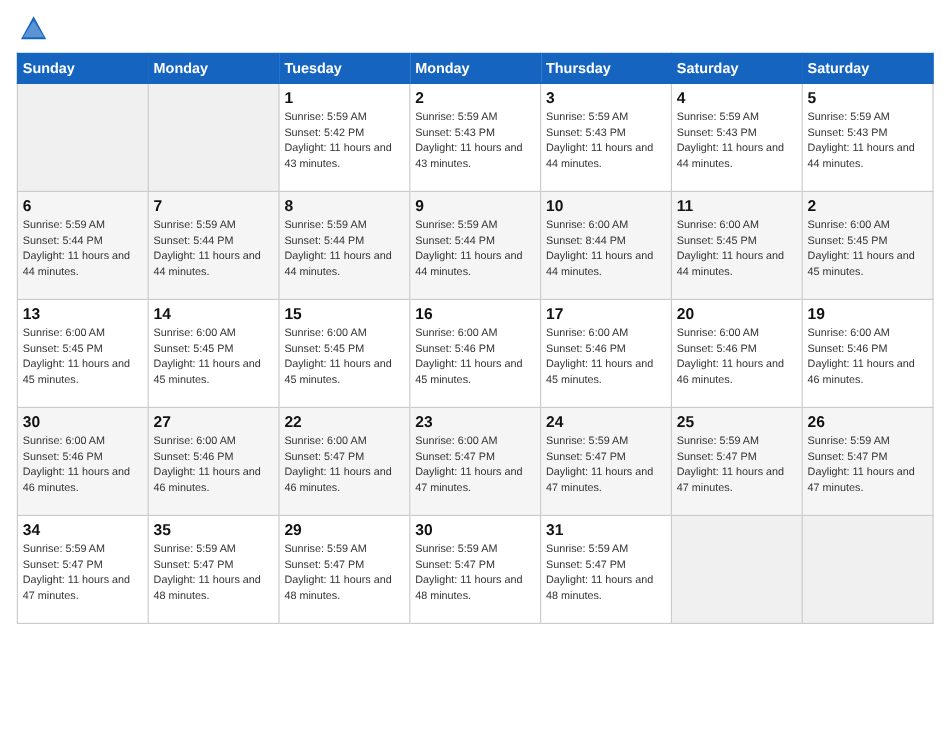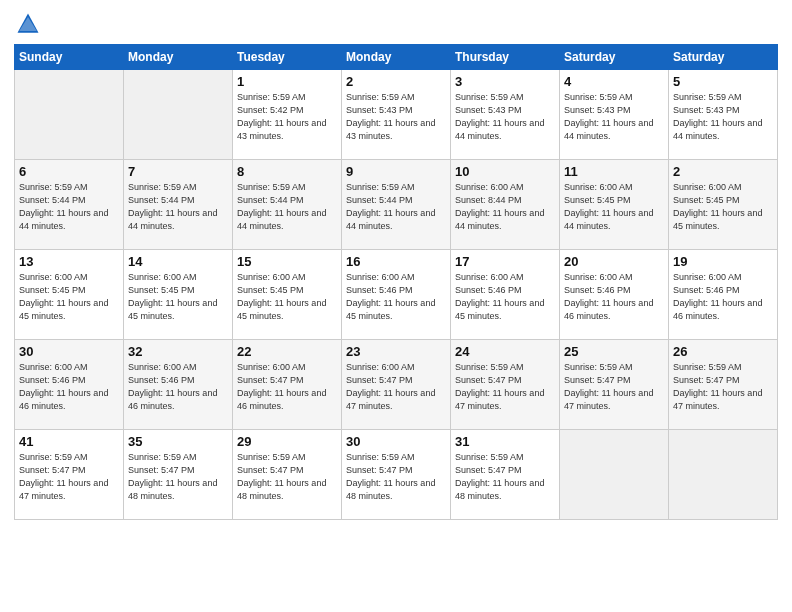--- a/index.html
+++ b/index.html
@@ -264,21 +264,21 @@
           </td>
         </tr>
         <tr>
           <td>
             <span class="day-num">30</span>
             <div class="day-info">Sunrise: 6:00 AM
 Sunset: 5:46 PM
 Daylight: 11 hours and 46 minutes.</div>
           </td>
           <td>
-            <span class="day-num">32</span>
+            <span class="day-num">27</span>
             <div class="day-info">Sunrise: 6:00 AM
 Sunset: 5:46 PM
 Daylight: 11 hours and 46 minutes.</div>
           </td>
           <td>
             <span class="day-num">22</span>
             <div class="day-info">Sunrise: 6:00 AM
 Sunset: 5:47 PM
 Daylight: 11 hours and 46 minutes.</div>
           </td>
@@ -302,21 +302,21 @@
           </td>
           <td>
             <span class="day-num">26</span>
             <div class="day-info">Sunrise: 5:59 AM
 Sunset: 5:47 PM
 Daylight: 11 hours and 47 minutes.</div>
           </td>
         </tr>
         <tr>
           <td>
-            <span class="day-num">41</span>
+            <span class="day-num">34</span>
             <div class="day-info">Sunrise: 5:59 AM
 Sunset: 5:47 PM
 Daylight: 11 hours and 47 minutes.</div>
           </td>
           <td>
             <span class="day-num">35</span>
             <div class="day-info">Sunrise: 5:59 AM
 Sunset: 5:47 PM
 Daylight: 11 hours and 48 minutes.</div>
           </td>

